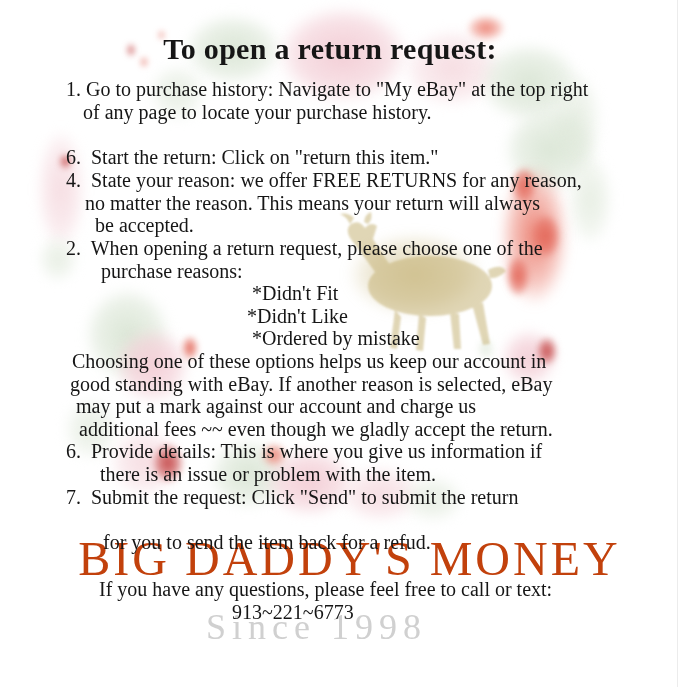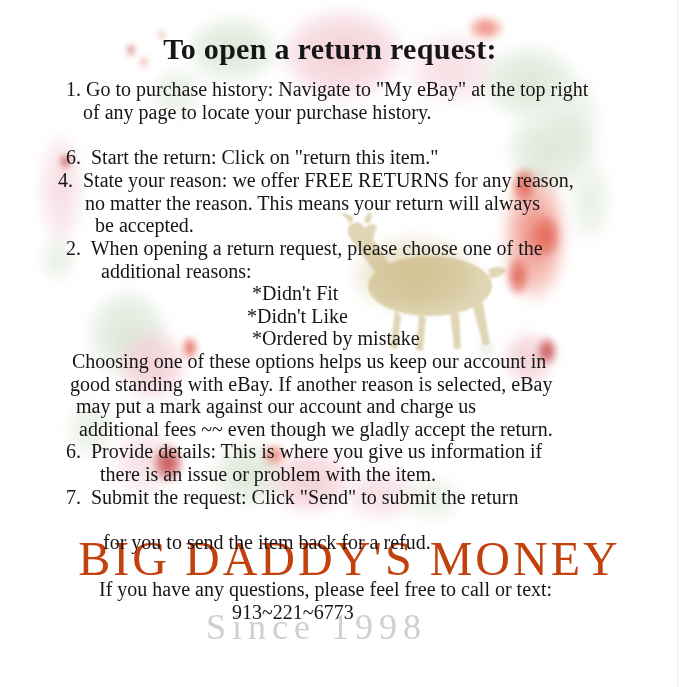--- a/index.html
+++ b/index.html
@@ -112,25 +112,25 @@
 
   <div class="wm-brand">BIG DADDY'S MONEY</div>
   <div class="wm-since">Since 1998</div>
 
   <div class="text-layer">
     <div class="title">To open a return request:</div>
 
     <div class="line" style="left:66px;top:78px;text-align:center;">1. Go to purchase history: Navigate to "My eBay" at the top right</div>
     <div class="line" style="left:83px;top:101px;">of any page to locate your purchase history.</div>
     <div class="line" style="left:66px;top:146px;">6.  Start the return: Click on "return this item."</div>
-    <div class="line" style="left:58px;top:169px;">4.  State your reason: we offer FREE RETURNS for any reason,</div>
+    <div class="line" style="left:66px;top:169px;">4.  State your reason: we offer FREE RETURNS for any reason,</div>
     <div class="line" style="left:85px;top:192px;">no matter the reason. This means your return will always</div>
     <div class="line" style="left:95px;top:214px;">be accepted.</div>
     <div class="line" style="left:66px;top:237px;">2.  When opening a return request, please choose one of the</div>
-    <div class="line" style="left:101px;top:260px;">additional reasons:</div>
+    <div class="line" style="left:101px;top:260px;">purchase reasons:</div>
     <div class="line" style="left:252px;top:282px;">*Didn't Fit</div>
     <div class="line" style="left:247px;top:305px;">*Didn't Like</div>
     <div class="line" style="left:252px;top:327px;">*Ordered by mistake</div>
     <div class="line" style="left:72px;top:350px;">Choosing one of these options helps us keep our account in</div>
     <div class="line" style="left:70px;top:373px;">good standing with eBay. If another reason is selected, eBay</div>
     <div class="line" style="left:79px;top:418px;">additional fees ~~ even though we gladly accept the return.</div>
     <div class="line" style="left:76px;top:395px;">may put a mark against our account and charge us</div>
     <div class="line" style="left:66px;top:440px;">6.  Provide details: This is where you give us information if</div>
     <div class="line" style="left:100px;top:463px;">there is an issue or problem with the item.</div>
     <div class="line" style="left:66px;top:486px;">7.  Submit the request: Click "Send" to submit the return</div>

